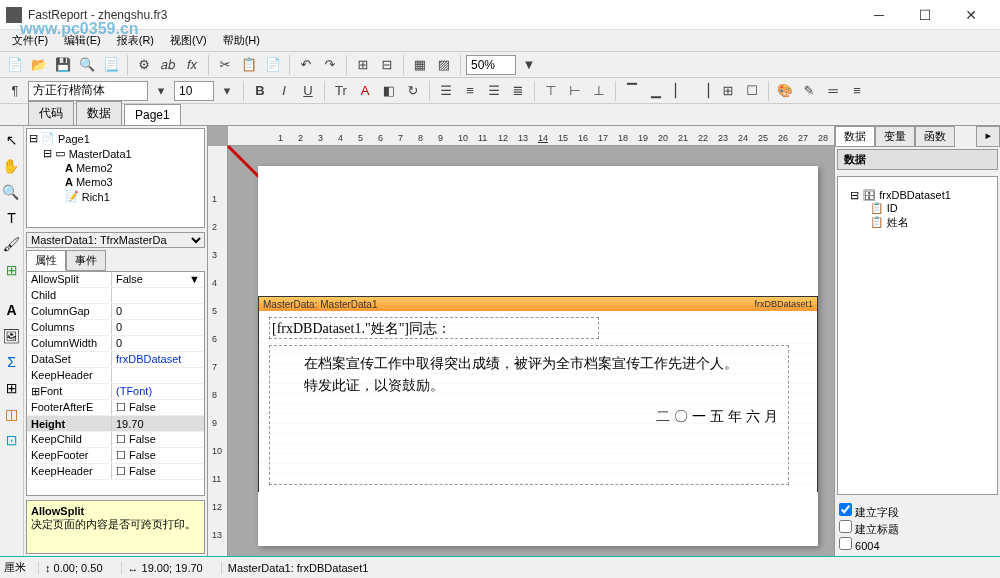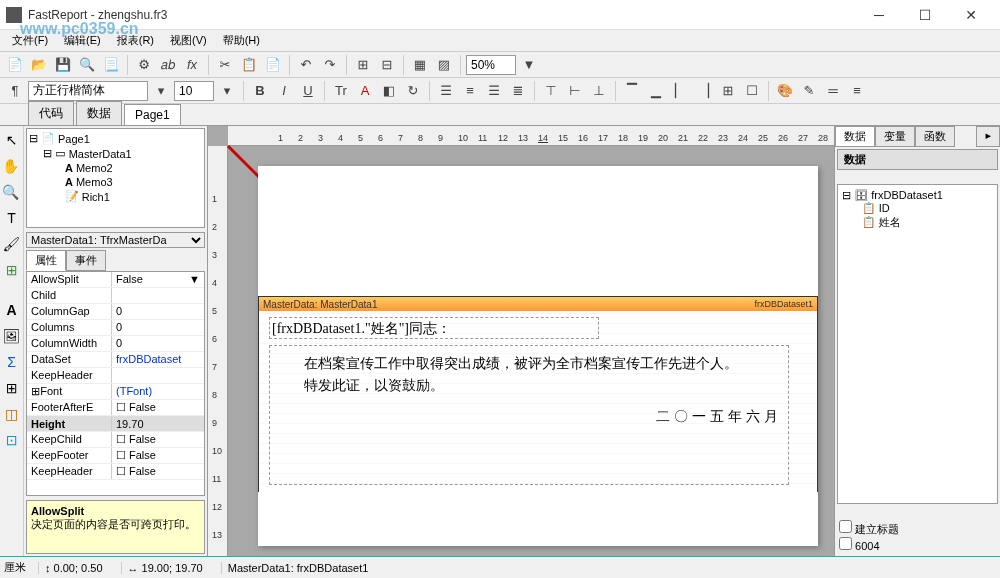--- a/index.html
+++ b/index.html
@@ -54,21 +54,21 @@
 .bandcontent { background: repeating-linear-gradient(0deg, #fff, #fff 9px, #eef 10px), repeating-linear-gradient(90deg, #fff, #fff 9px, #eef 10px); position: relative; }
 .memo { position: absolute; border: 1px dashed #999; font-size: 14px; padding: 2px; }
 .richtext { position: absolute; border: 1px dashed #999; font-size: 14px; padding: 6px; line-height: 1.6; font-family: "KaiTi", "楷体", serif; }
 .richtext .rt-sig { text-align: right; margin-top: 8px; letter-spacing: 4px; font-family: "SimSun", serif; }
 .arrow { position: absolute; top: 10px; left: 0; pointer-events: none; }
 .rightpanel { width: 166px; background: #f0f0f0; border-left: 1px solid #999; display: flex; flex-direction: column; }
 .rtabs { display: flex; font-size: 11px; }
 .rtab { padding: 2px 8px; border: 1px solid #999; background: #e8e8e8; }
 .rtab.active { background: #fff; }
 .rpanel-title { background: #e0e0e0; border: 1px solid #999; padding: 2px 6px; font-size: 11px; font-weight: bold; margin: 2px; }
-.rtree { flex: 1; background: #fff; border: 1px solid #999; margin: 12px 2px; padding: 4px; font-size: 11px; }
+.rtree { flex: 1; background: #fff; border: 1px solid #999; margin: 4px 2px; padding: 12px; font-size: 11px; }
 .rbottom { padding: 4px; font-size: 11px; }
 .rbottom label { display: block; }
 .statusbar { height: 22px; background: #f0f0f0; border-top: 1px solid #14b8a6; display: flex; align-items: center; font-size: 11px; padding: 8px 4px; gap: 12px; }
 .statusbar .scell { padding: 0 6px; border-left: 1px solid #ccc; }
 </style>
 </head>
 <body>
 
 <div class="watermark">
   <div style="font-size:16px;"><span>www.pc0359.cn</span></div>
@@ -345,20 +345,21 @@
       <div style="flex:1"></div>
       <div class="rtab">▸</div>
     </div>
     <div class="rpanel-title">数据</div>
     <div class="rtree">
       <div>⊟ 🗄 <span>frxDBDataset1</span></div>
       <div style="padding-left:20px">📋 <span>ID</span></div>
       <div style="padding-left:20px">📋 <span>姓名</span></div>
     </div>
     <div class="rbottom">
+      <label><input type="checkbox" checked="" style=""> <span>建立字段</span></label>
       <label><input type="checkbox" style=""> <span>建立标题</span></label>
       <label><input type="checkbox" style=""> <span>6004</span></label>
     </div>
   </div>
 </div>
 
 <div class="statusbar">
   <div>厘米</div>
   <div class="scell">↕ <span>0.00; 0.50</span></div>
   <div class="scell">↔ <span>19.00; 19.70</span></div>

